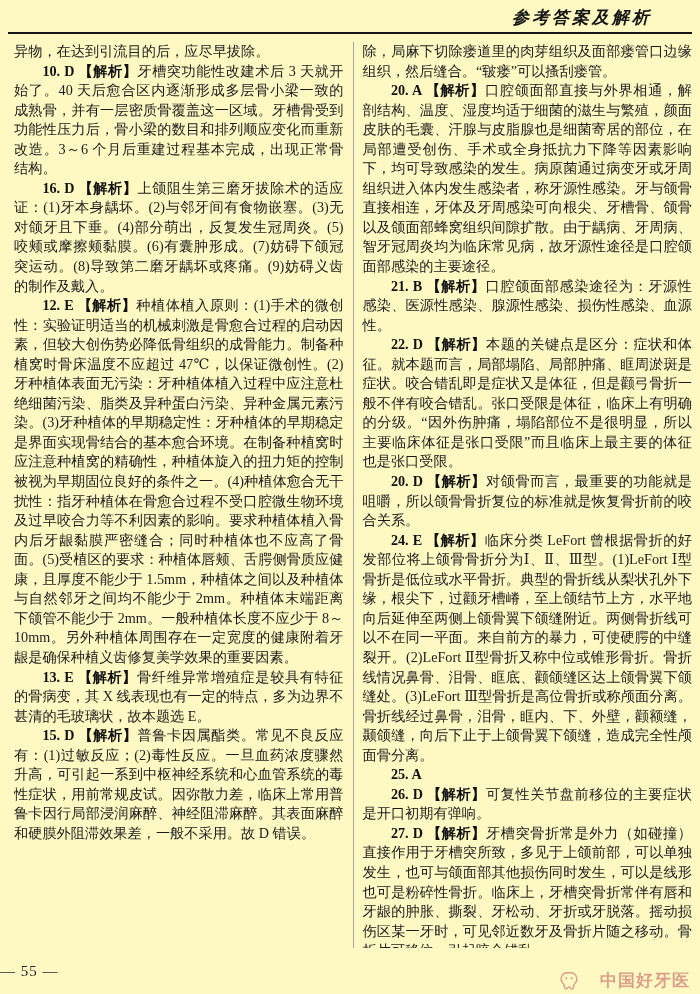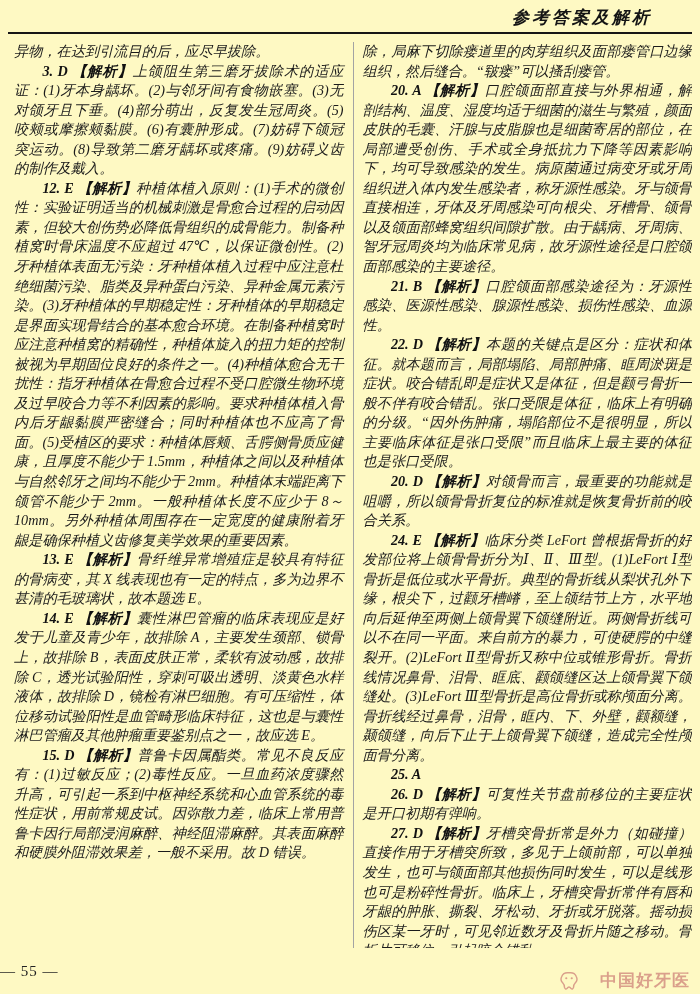--- a/index.html
+++ b/index.html
@@ -14,21 +14,20 @@
     text-align:right;font-size:17px;font-weight:bold;font-style:italic;
     letter-spacing:3px;color:#141414;
   }
   .hdr-rule{
     position:absolute;top:32px;left:8px;right:8px;height:0;
     border-top:2px solid #161616;
   }
   .cols{
     position:absolute;top:42px;left:14px;right:8px;bottom:46px;
     display:flex;
-    font-style:italic;
   }
   .col{
     flex:1 1 0;overflow:hidden;
     font-size:14.2px;line-height:19.55px;text-align:justify;
   }
   .col-left{padding-right:9px;}
   .col-right{padding-left:9px;border-left:1px solid #a3a3a3;}
   p.para{margin:0;}
   p.ind{text-indent:2em;}
   .hd{font-weight:bold;color:#111;}
@@ -52,24 +51,24 @@
 
 <div class="page">
 
   <div class="hdr">参考答案及解析</div>
   <div class="hdr-rule"></div>
 
   <div class="cols">
 
     <div class="col col-left">
       <p class="para"><span>异物，在达到引流目的后，应尽早拔除。</span></p>
-      <p class="para ind"><span class="hd">3. D 【解析】</span><span>上颌阻生第三磨牙拔除术的适应证：(1)牙本身龋坏。(2)与邻牙间有食物嵌塞。(3)无对颌牙且下垂。(4)部分萌出，反复发生冠周炎。(5)咬颊或摩擦颊黏膜。(6)有囊肿形成。(7)妨碍下颌冠突运动。(8)导致第二磨牙龋坏或疼痛。(9)妨碍义齿的制作及戴入。</span></p>
+      <p class="para ind"><span class="hd">10. D 【解析】</span><span>牙槽突功能性改建术后 3 天就开始了。40 天后愈合区内逐渐形成多层骨小梁一致的成熟骨，并有一层密质骨覆盖这一区域。牙槽骨受到功能性压力后，骨小梁的数目和排列顺应变化而重新改造。3～6 个月后重建过程基本完成，出现正常骨结构。</span></p>
+      <p class="para ind"><span class="hd">16. D 【解析】</span><span>上颌阻生第三磨牙拔除术的适应证：(1)牙本身龋坏。(2)与邻牙间有食物嵌塞。(3)无对颌牙且下垂。(4)部分萌出，反复发生冠周炎。(5)咬颊或摩擦颊黏膜。(6)有囊肿形成。(7)妨碍下颌冠突运动。(8)导致第二磨牙龋坏或疼痛。(9)妨碍义齿的制作及戴入。</span></p>
       <p class="para ind"><span class="hd">12. E 【解析】</span><span>种植体植入原则：(1)手术的微创性：实验证明适当的机械刺激是骨愈合过程的启动因素，但较大创伤势必降低骨组织的成骨能力。制备种植窝时骨床温度不应超过 47℃，以保证微创性。(2)牙种植体表面无污染：牙种植体植入过程中应注意杜绝细菌污染、脂类及异种蛋白污染、异种金属元素污染。(3)牙种植体的早期稳定性：牙种植体的早期稳定是界面实现骨结合的基本愈合环境。在制备种植窝时应注意种植窝的精确性，种植体旋入的扭力矩的控制被视为早期固位良好的条件之一。(4)种植体愈合无干扰性：指牙种植体在骨愈合过程不受口腔微生物环境及过早咬合力等不利因素的影响。要求种植体植入骨内后牙龈黏膜严密缝合；同时种植体也不应高了骨面。(5)受植区的要求：种植体唇颊、舌腭侧骨质应健康，且厚度不能少于 1.5mm，种植体之间以及种植体与自然邻牙之间均不能少于 2mm。种植体末端距离下颌管不能少于 2mm。一般种植体长度不应少于 8～10mm。另外种植体周围存在一定宽度的健康附着牙龈是确保种植义齿修复美学效果的重要因素。</span></p>
       <p class="para ind"><span class="hd">13. E 【解析】</span><span>骨纤维异常增殖症是较具有特征的骨病变，其 X 线表现也有一定的特点，多为边界不甚清的毛玻璃状，故本题选 E。</span></p>
-      <p class="para ind"><span class="hd">14. E 【解析】</span><span>囊性淋巴管瘤的临床表现应是好发于儿童及青少年，故排除 A，主要发生颈部、锁骨上，故排除 B，表面皮肤正常，柔软有波动感，故排除 C，透光试验阳性，穿刺可吸出透明、淡黄色水样液体，故排除 D，镜检有淋巴细胞。有可压缩性，体位移动试验阳性是血管畸形临床特征，这也是与囊性淋巴管瘤及其他肿瘤重要鉴别点之一，故应选 E。</span></p>
       <p class="para ind"><span class="hd">15. D 【解析】</span><span>普鲁卡因属酯类。常见不良反应有：(1)过敏反应；(2)毒性反应。一旦血药浓度骤然升高，可引起一系到中枢神经系统和心血管系统的毒性症状，用前常规皮试。因弥散力差，临床上常用普鲁卡因行局部浸润麻醉、神经阻滞麻醉。其表面麻醉和硬膜外阻滞效果差，一般不采用。故 D 错误。</span></p>
 
     </div>
 
     <div class="col col-right">
       <p class="para"><span>除，局麻下切除瘘道里的肉芽组织及面部瘘管口边缘组织，然后缝合。“皲瘘”可以搔刮瘘管。</span></p>
       <p class="para ind"><span class="hd">20. A 【解析】</span><span>口腔颌面部直接与外界相通，解剖结构、温度、湿度均适于细菌的滋生与繁殖，颜面皮肤的毛囊、汗腺与皮脂腺也是细菌寄居的部位，在局部遭受创伤、手术或全身抵抗力下降等因素影响下，均可导致感染的发生。病原菌通过病变牙或牙周组织进入体内发生感染者，称牙源性感染。牙与颌骨直接相连，牙体及牙周感染可向根尖、牙槽骨、颌骨以及颌面部蜂窝组织间隙扩散。由于龋病、牙周病、智牙冠周炎均为临床常见病，故牙源性途径是口腔颌面部感染的主要途径。</span></p>
       <p class="para ind"><span class="hd">21. B 【解析】</span><span>口腔颌面部感染途径为：牙源性感染、医源性感染、腺源性感染、损伤性感染、血源性。</span></p>
       <p class="para ind"><span class="hd">22. D 【解析】</span><span>本题的关键点是区分：症状和体征。就本题而言，局部塌陷、局部肿痛、眶周淤斑是症状。咬合错乱即是症状又是体征，但是颧弓骨折一般不伴有咬合错乱。张口受限是体征，临床上有明确的分级。“因外伤肿痛，塌陷部位不是很明显，所以主要临床体征是张口受限”而且临床上最主要的体征也是张口受限。</span></p>
       <p class="para ind"><span class="hd">20. D 【解析】</span><span>对颌骨而言，最重要的功能就是咀嚼，所以颌骨骨折复位的标准就是恢复骨折前的咬合关系。</span></p>

